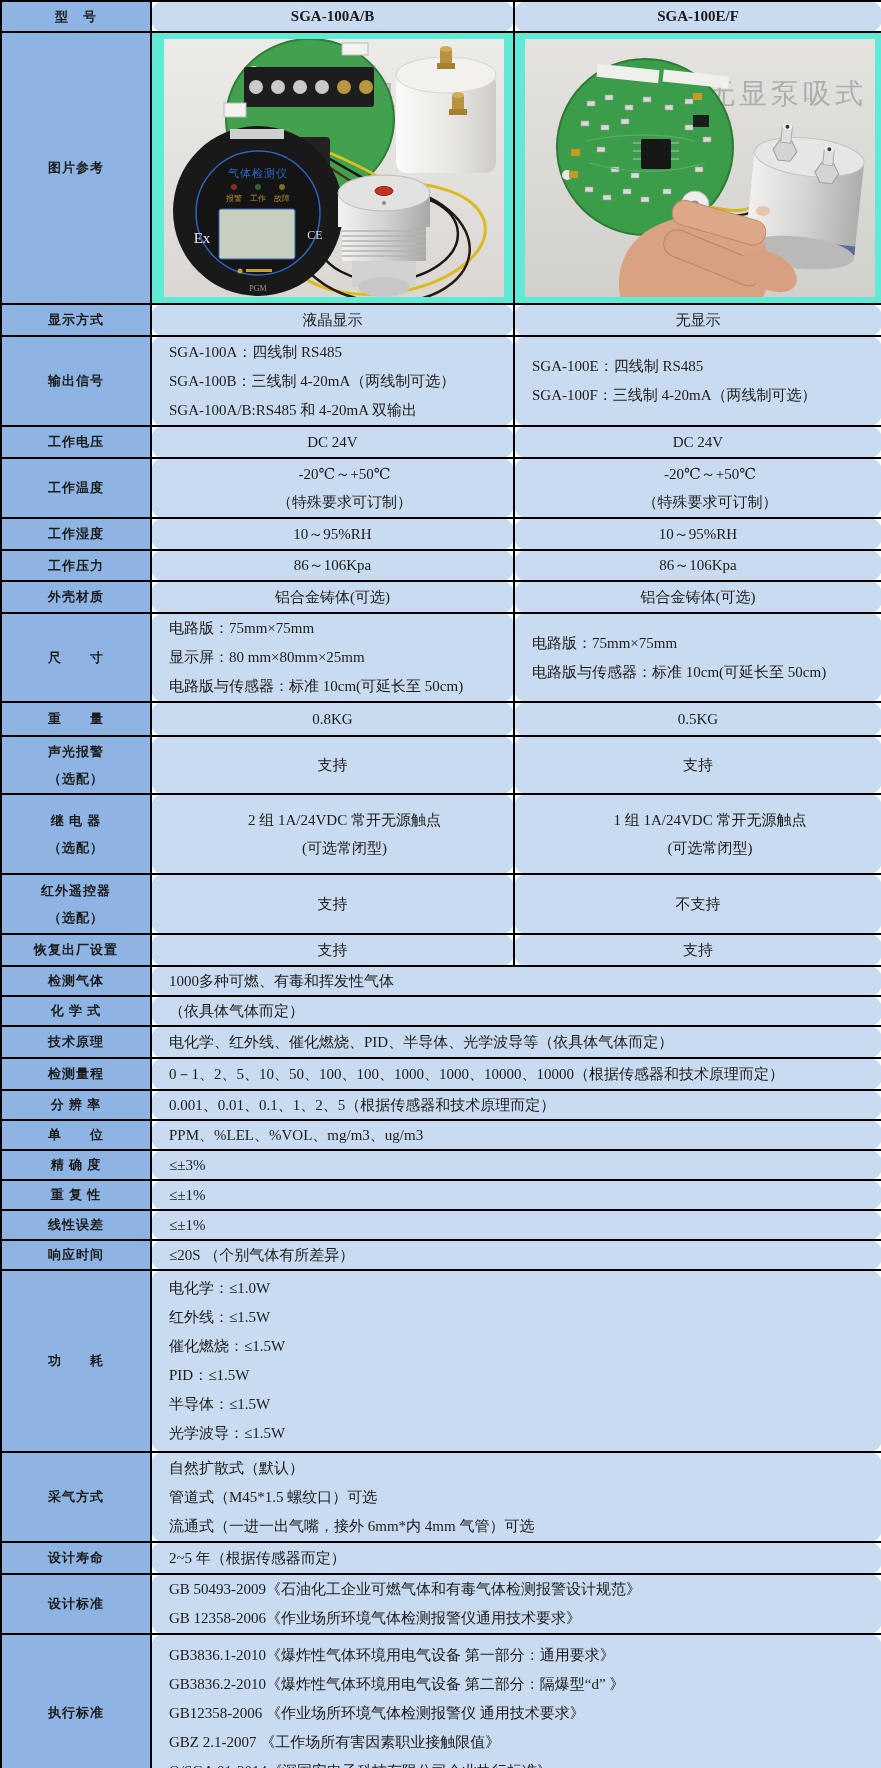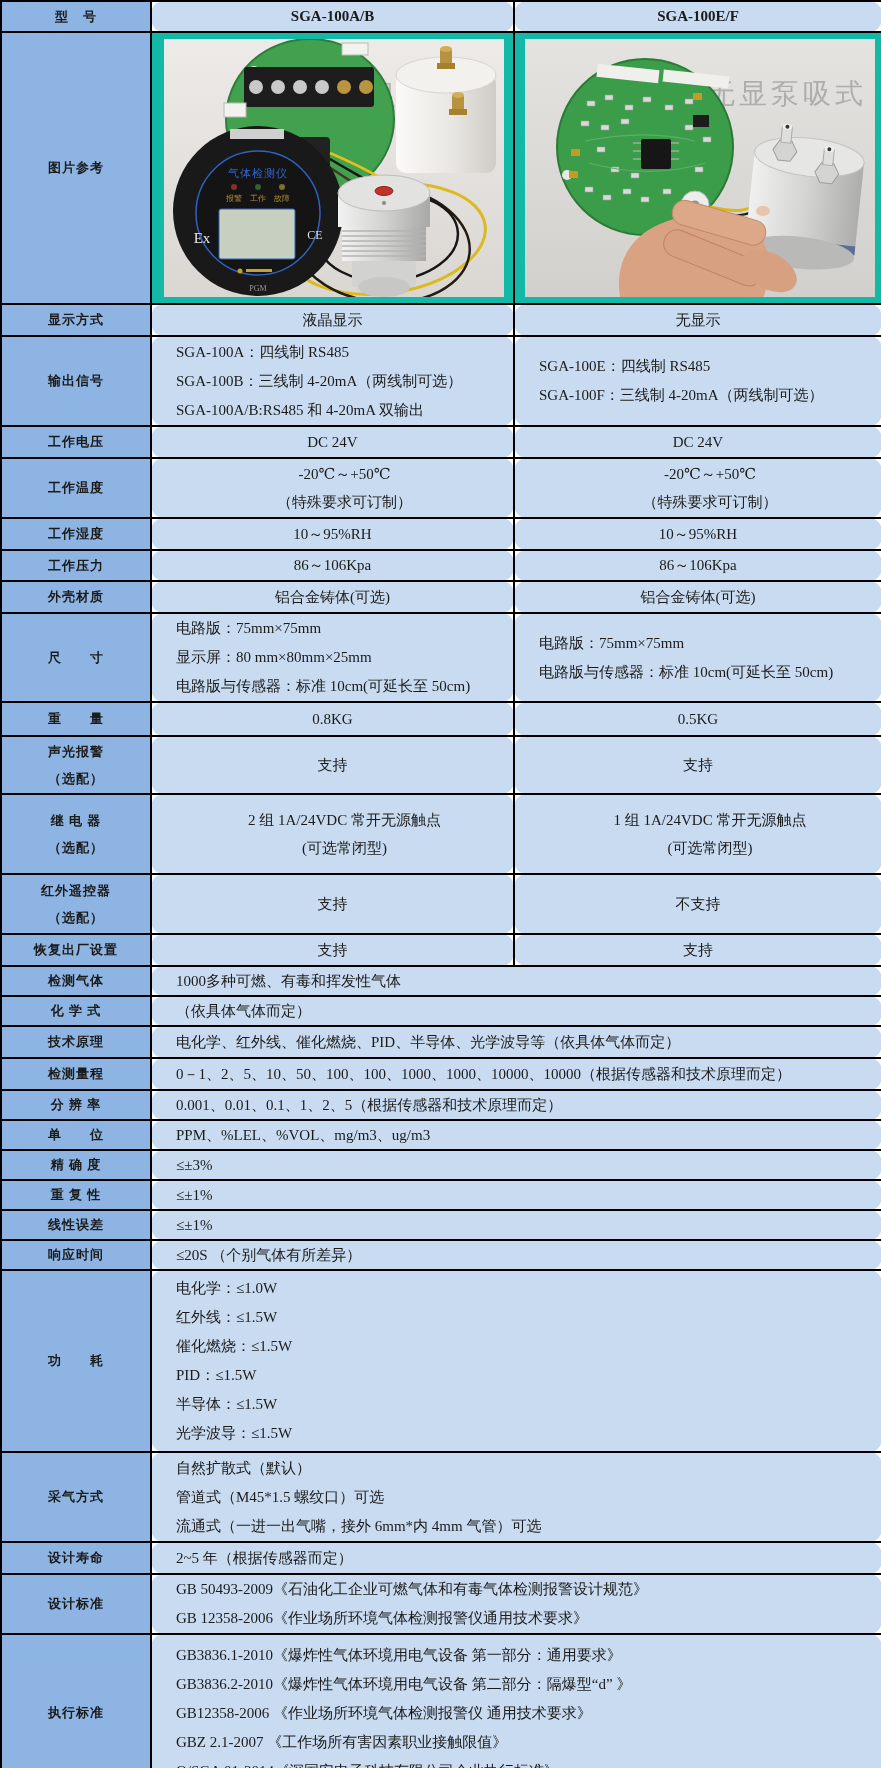--- a/index.html
+++ b/index.html
@@ -19,28 +19,28 @@
   col.c-left{width:363px;}
   col.c-right{width:368px;}
   .lbl{
     background:#8db4e2;font-weight:bold;font-size:13px;text-align:center;
     vertical-align:middle;letter-spacing:1px;
   }
   .lbl div{line-height:27px;}
   .val{
     background:#c9dbf1;font-size:15px;text-align:center;vertical-align:middle;border-radius:13px;
   }
-  .val.lft{text-align:left;padding-left:24px;padding-right:4px;margin-left:24px;}
+  .val.lft{text-align:left;padding-left:17px;padding-right:4px;margin-left:24px;}
   .lines div{line-height:29px;text-align:left;}
   .clines div{line-height:28px;text-align:center;padding-left:24px;}
   .r31{height:31px}.r272{height:272px}.r32{height:32px}.r90{height:90px}
   .r60{height:60px}.r86{height:86px}.r34{height:34px}.r58{height:58px}
   .r62{height:80px}.r30{height:30px}.r182{height:182px}.r56{height:56px}
   .r158{height:158px}
-  .photocell{background:#14b8a6;vertical-align:top;}
+  .photocell{background:#5eead4;vertical-align:top;}
   .photo{height:258px;margin-top:6px;}
   .photoL{width:340px;margin-left:12px;}
   .photoR{width:350px;margin-left:10px;}
   .photo svg{display:block;}
 </style>
 </head>
 <body>
 
 <table class="spec">
   <colgroup>

